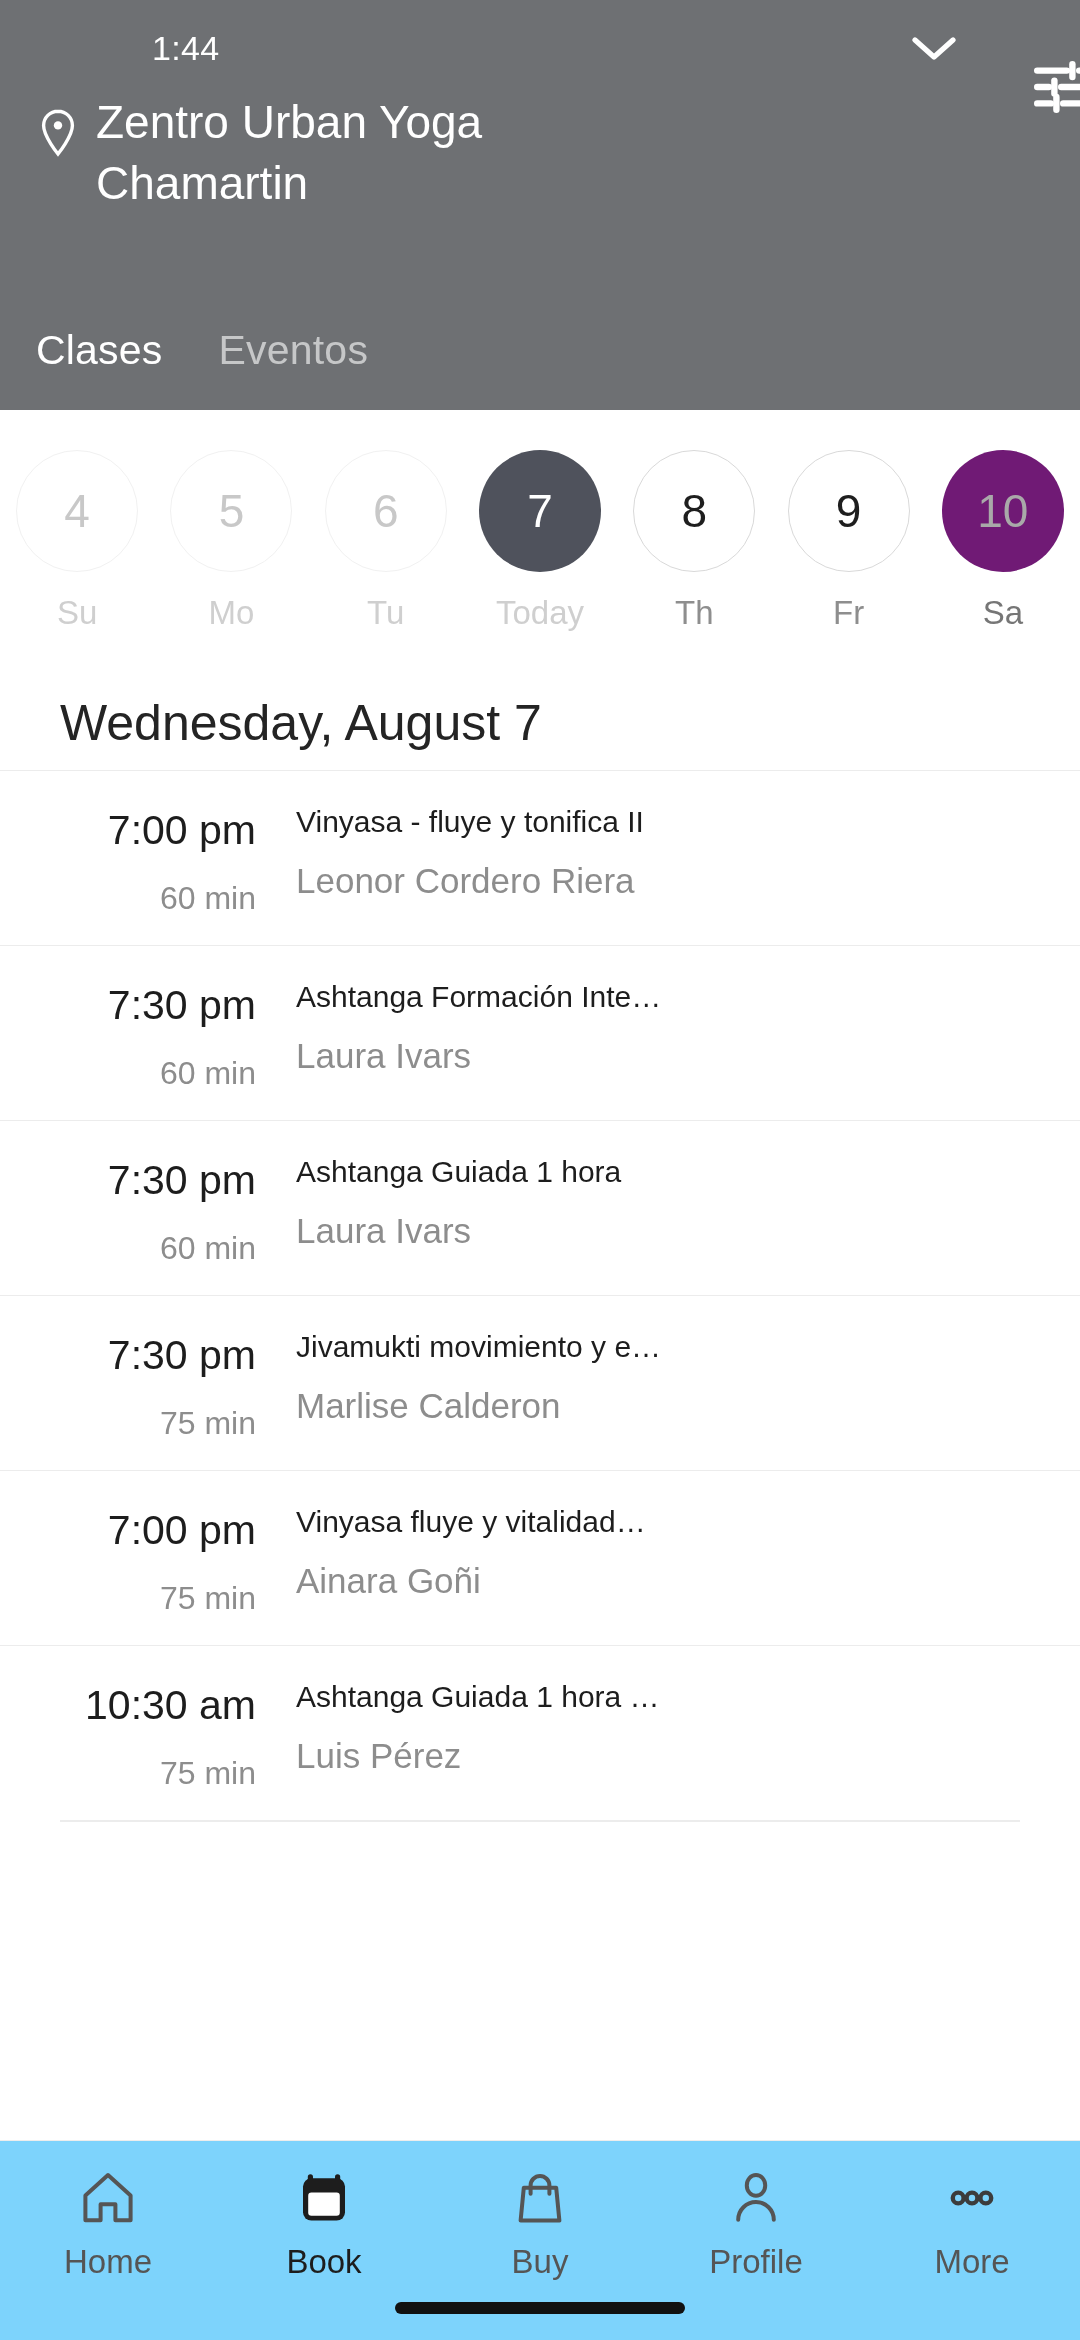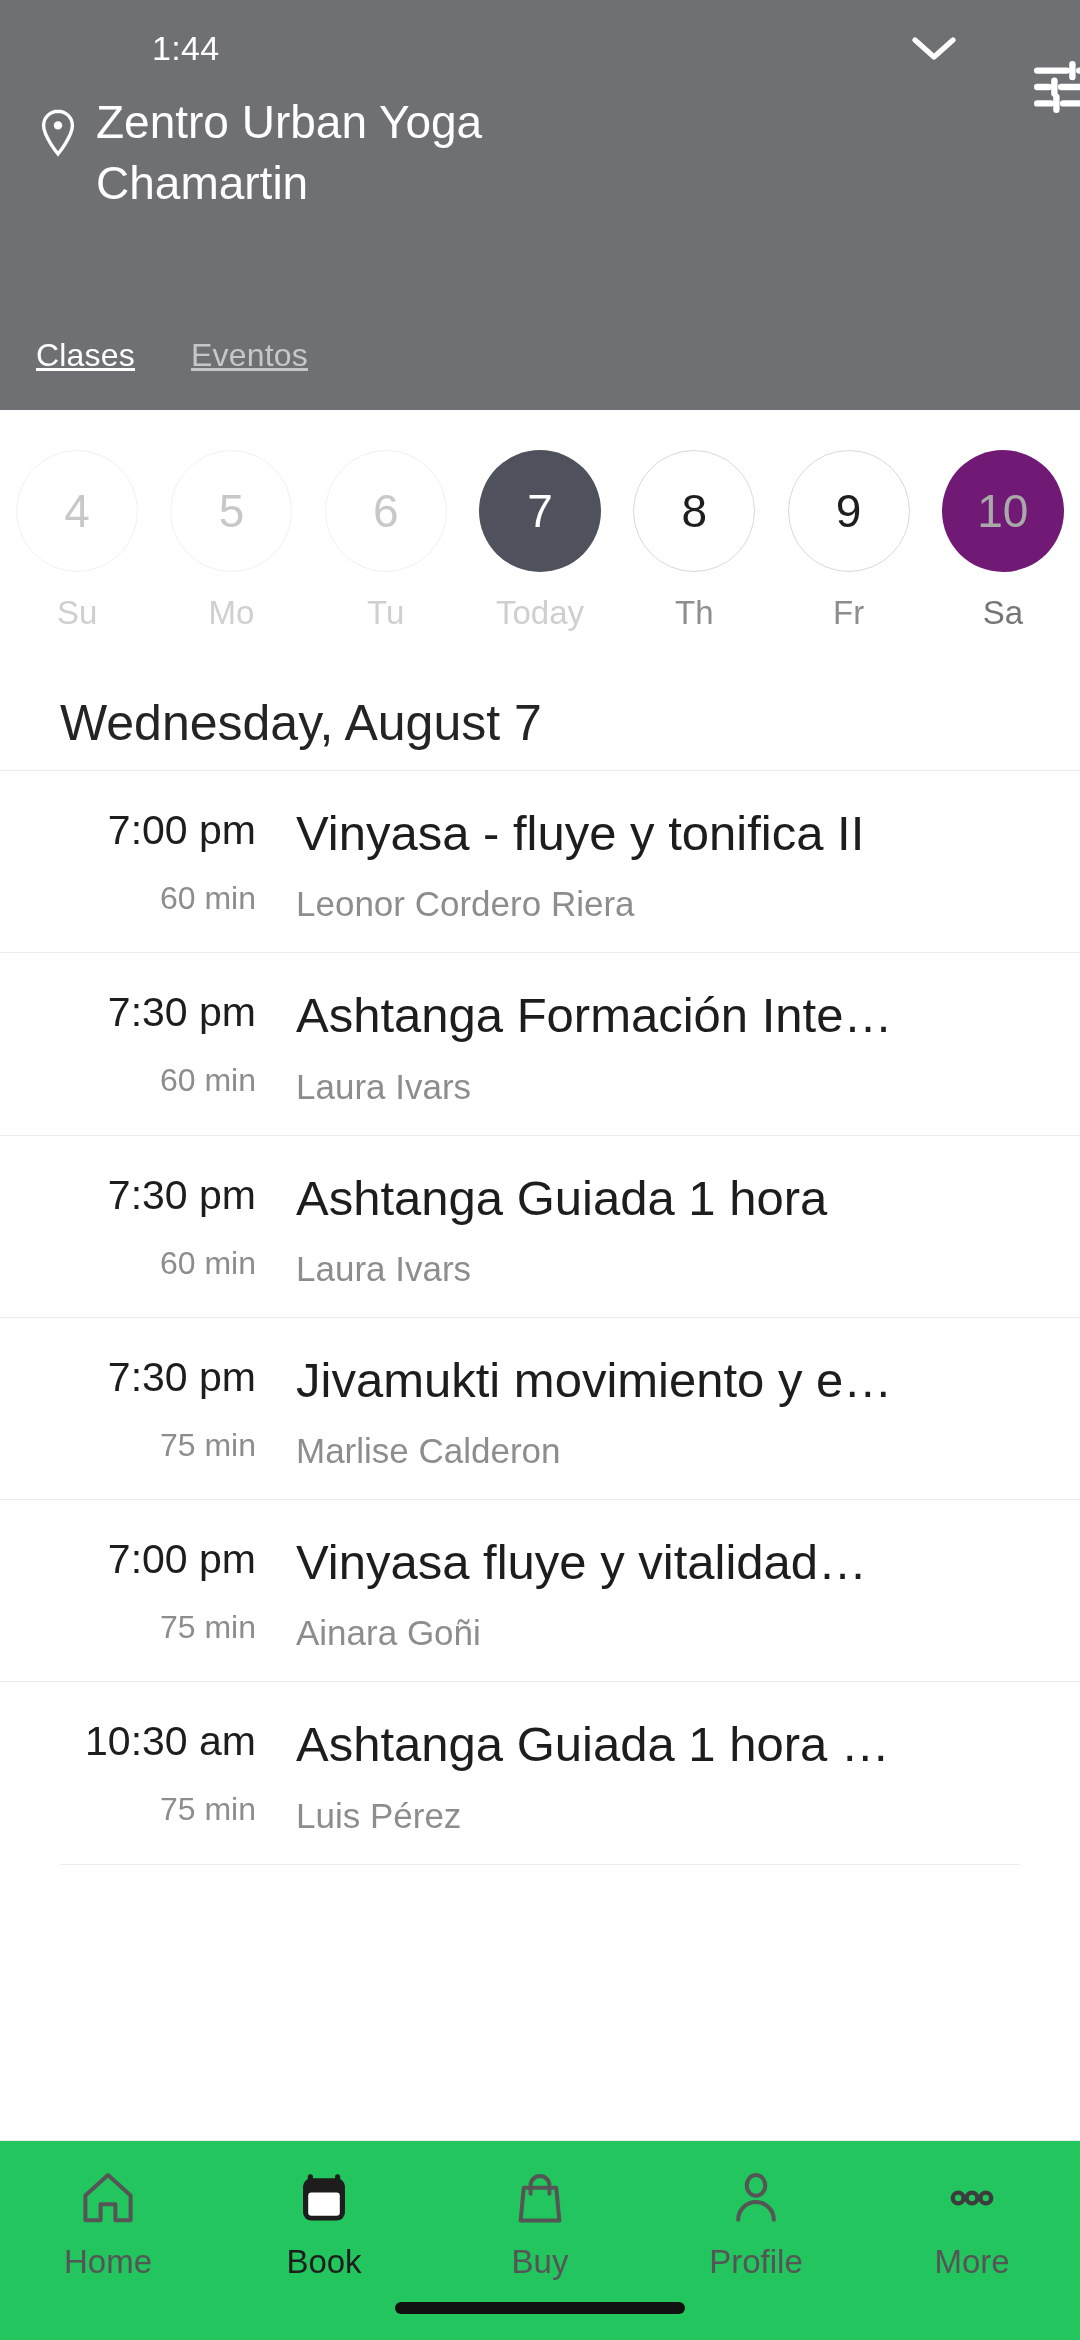--- a/index.html
+++ b/index.html
@@ -90,24 +90,23 @@
   }
 
   .tabs {
     position: absolute;
     left: 36px;
     bottom: 36px;
     display: flex;
     gap: 56px;
   }
   .tab {
-    font-size: 32px;
+    font-size: 41px;
     color: #ffffff;
     letter-spacing: .2px;
-    text-decoration: underline;
   }
   .tab.inactive { color: #c6c7c8; }
 
   
   .datestrip {
     flex: 0 0 242px;
     display: flex;
     align-items: flex-start;
     padding: 40px 0 0 0;
     background: #ffffff;
@@ -195,21 +194,21 @@
     color: #8d8d8d;
     margin-top: 26px;
   }
 
   .infocol {
     flex: 1 1 auto;
     min-width: 0;
     padding-top: 2px;
   }
   .class-name {
-    font-size: 49px;
+    font-size: 30px;
     color: #1d1d1d;
     white-space: nowrap;
     overflow: hidden;
     line-height: 1.25;
   }
   .instructor {
     font-size: 35px;
     color: #8d8d8d;
     margin-top: 20px;
     white-space: nowrap;
@@ -222,21 +221,21 @@
     margin: 0 60px;
   }
 
   
   .bottomnav {
     flex: 0 0 200px;
     border-top: 1.5px solid #ededed;
     display: flex;
     align-items: flex-start;
     padding-top: 26px;
-    background: #22c55e;
+    background: #7dd3fc;
     position: relative;
   }
   .navitem {
     flex: 1 1 0;
     display: flex;
     flex-direction: column;
     align-items: center;
   }
   .navicon {
     height: 62px;

